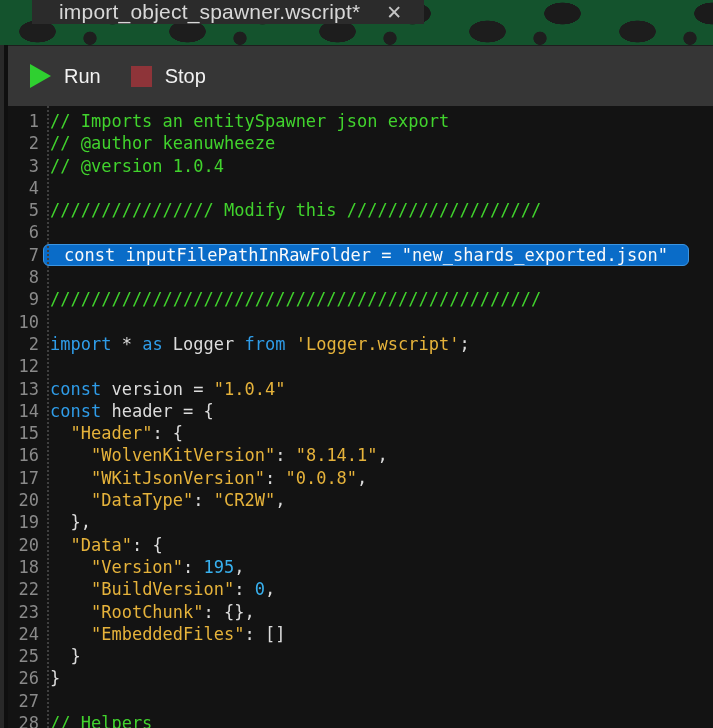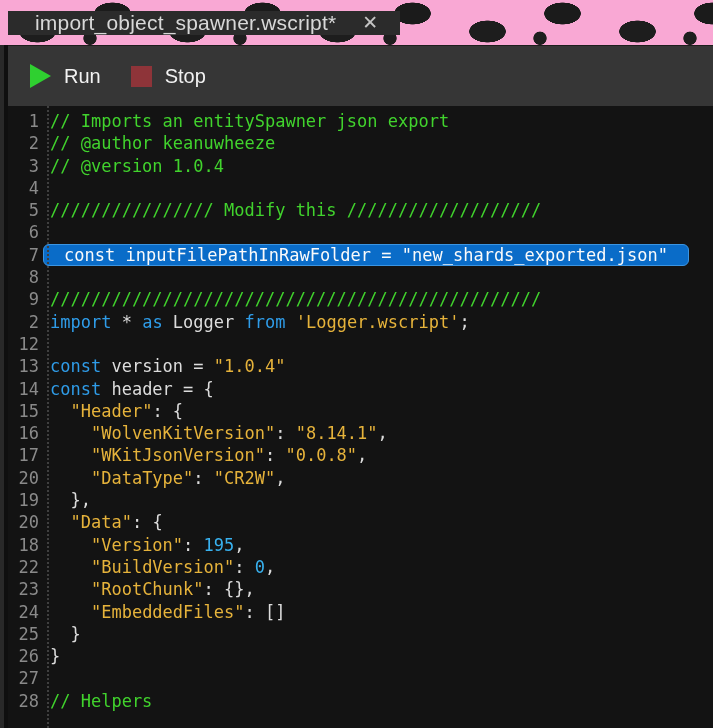--- a/index.html
+++ b/index.html
@@ -7,21 +7,21 @@
     --plain:#dcdcdc; --selbg:#0a6cc8; --selborder:#3b95e2;
     --run:#2fd030; --stop:#8e3439; --gutter:#8a8a8a;
   }
   *{box-sizing:content-box;}
   html,body{margin:0;padding:0;}
   body{
     width:713px;height:728px;overflow:hidden;position:relative;
     background:#0f0f0f;font-family:"Liberation Sans",sans-serif;
   }
   
-  .topbar{height:45px;background:#f9a8d4;position:relative;display:flex;align-items:center;}
+  .topbar{height:45px;background:#14532d;position:relative;display:flex;align-items:flex-start;padding-left:24px;}
   .topbar .pattern{
     position:absolute;inset:0;z-index:0;
     background-image:
       radial-gradient(ellipse 30px 18px at 25% 70%, #1d1d1d 60%, transparent 62%),
       radial-gradient(ellipse 30px 18px at 75% 30%, #1b1b1b 60%, transparent 62%),
       radial-gradient(circle 7px at 60% 85%, #1e1e1e 90%, transparent 100%);
     background-size:150px 45px;
   }
   .tab{
     position:relative;z-index:2;margin-left:8px;background:#2b2b2b;
@@ -95,20 +95,21 @@
       <div id="code-rows">
           <div class="row"><span class="ln">1</span><span class="codeline"><span class="tok tok-c">// Imports an entitySpawner json export</span></span></div>
           <div class="row"><span class="ln">2</span><span class="codeline"><span class="tok tok-c">// @author keanuwheeze</span></span></div>
           <div class="row"><span class="ln">3</span><span class="codeline"><span class="tok tok-c">// @version 1.0.4</span></span></div>
           <div class="row"><span class="ln">4</span><span class="codeline"></span></div>
           <div class="row"><span class="ln">5</span><span class="codeline"><span class="tok tok-c">//////////////// Modify this ///////////////////</span></span></div>
           <div class="row"><span class="ln">6</span><span class="codeline"></span></div>
           <div class="row"><span class="ln">7</span><span class="codeline"><span class="selection"><span class="tok tok-k">const</span><span class="tok tok-p"> inputFilePathInRawFolder = </span><span class="tok tok-s">"new_shards_exported.json"</span></span></span></div>
           <div class="row"><span class="ln">8</span><span class="codeline"></span></div>
           <div class="row"><span class="ln">9</span><span class="codeline"><span class="tok tok-c">////////////////////////////////////////////////</span></span></div>
+          <div class="row"><span class="ln">10</span><span class="codeline"></span></div>
           <div class="row"><span class="ln">2</span><span class="codeline"><span class="tok tok-k">import</span><span class="tok tok-p"> * </span><span class="tok tok-k">as</span><span class="tok tok-p"> Logger </span><span class="tok tok-k">from</span><span class="tok tok-p"> </span><span class="tok tok-s">'Logger.wscript'</span><span class="tok tok-p">;</span></span></div>
           <div class="row"><span class="ln">12</span><span class="codeline"></span></div>
           <div class="row"><span class="ln">13</span><span class="codeline"><span class="tok tok-k">const</span><span class="tok tok-p"> version = </span><span class="tok tok-s">"1.0.4"</span></span></div>
           <div class="row"><span class="ln">14</span><span class="codeline"><span class="tok tok-k">const</span><span class="tok tok-p"> header = {</span></span></div>
           <div class="row"><span class="ln">15</span><span class="codeline"><span class="tok tok-p">  </span><span class="tok tok-s">"Header"</span><span class="tok tok-p">: {</span></span></div>
           <div class="row"><span class="ln">16</span><span class="codeline"><span class="tok tok-p">    </span><span class="tok tok-s">"WolvenKitVersion"</span><span class="tok tok-p">: </span><span class="tok tok-s">"8.14.1"</span><span class="tok tok-p">,</span></span></div>
           <div class="row"><span class="ln">17</span><span class="codeline"><span class="tok tok-p">    </span><span class="tok tok-s">"WKitJsonVersion"</span><span class="tok tok-p">: </span><span class="tok tok-s">"0.0.8"</span><span class="tok tok-p">,</span></span></div>
           <div class="row"><span class="ln">20</span><span class="codeline"><span class="tok tok-p">    </span><span class="tok tok-s">"DataType"</span><span class="tok tok-p">: </span><span class="tok tok-s">"CR2W"</span><span class="tok tok-p">,</span></span></div>
           <div class="row"><span class="ln">19</span><span class="codeline"><span class="tok tok-p">  },</span></span></div>
           <div class="row"><span class="ln">20</span><span class="codeline"><span class="tok tok-p">  </span><span class="tok tok-s">"Data"</span><span class="tok tok-p">: {</span></span></div>

